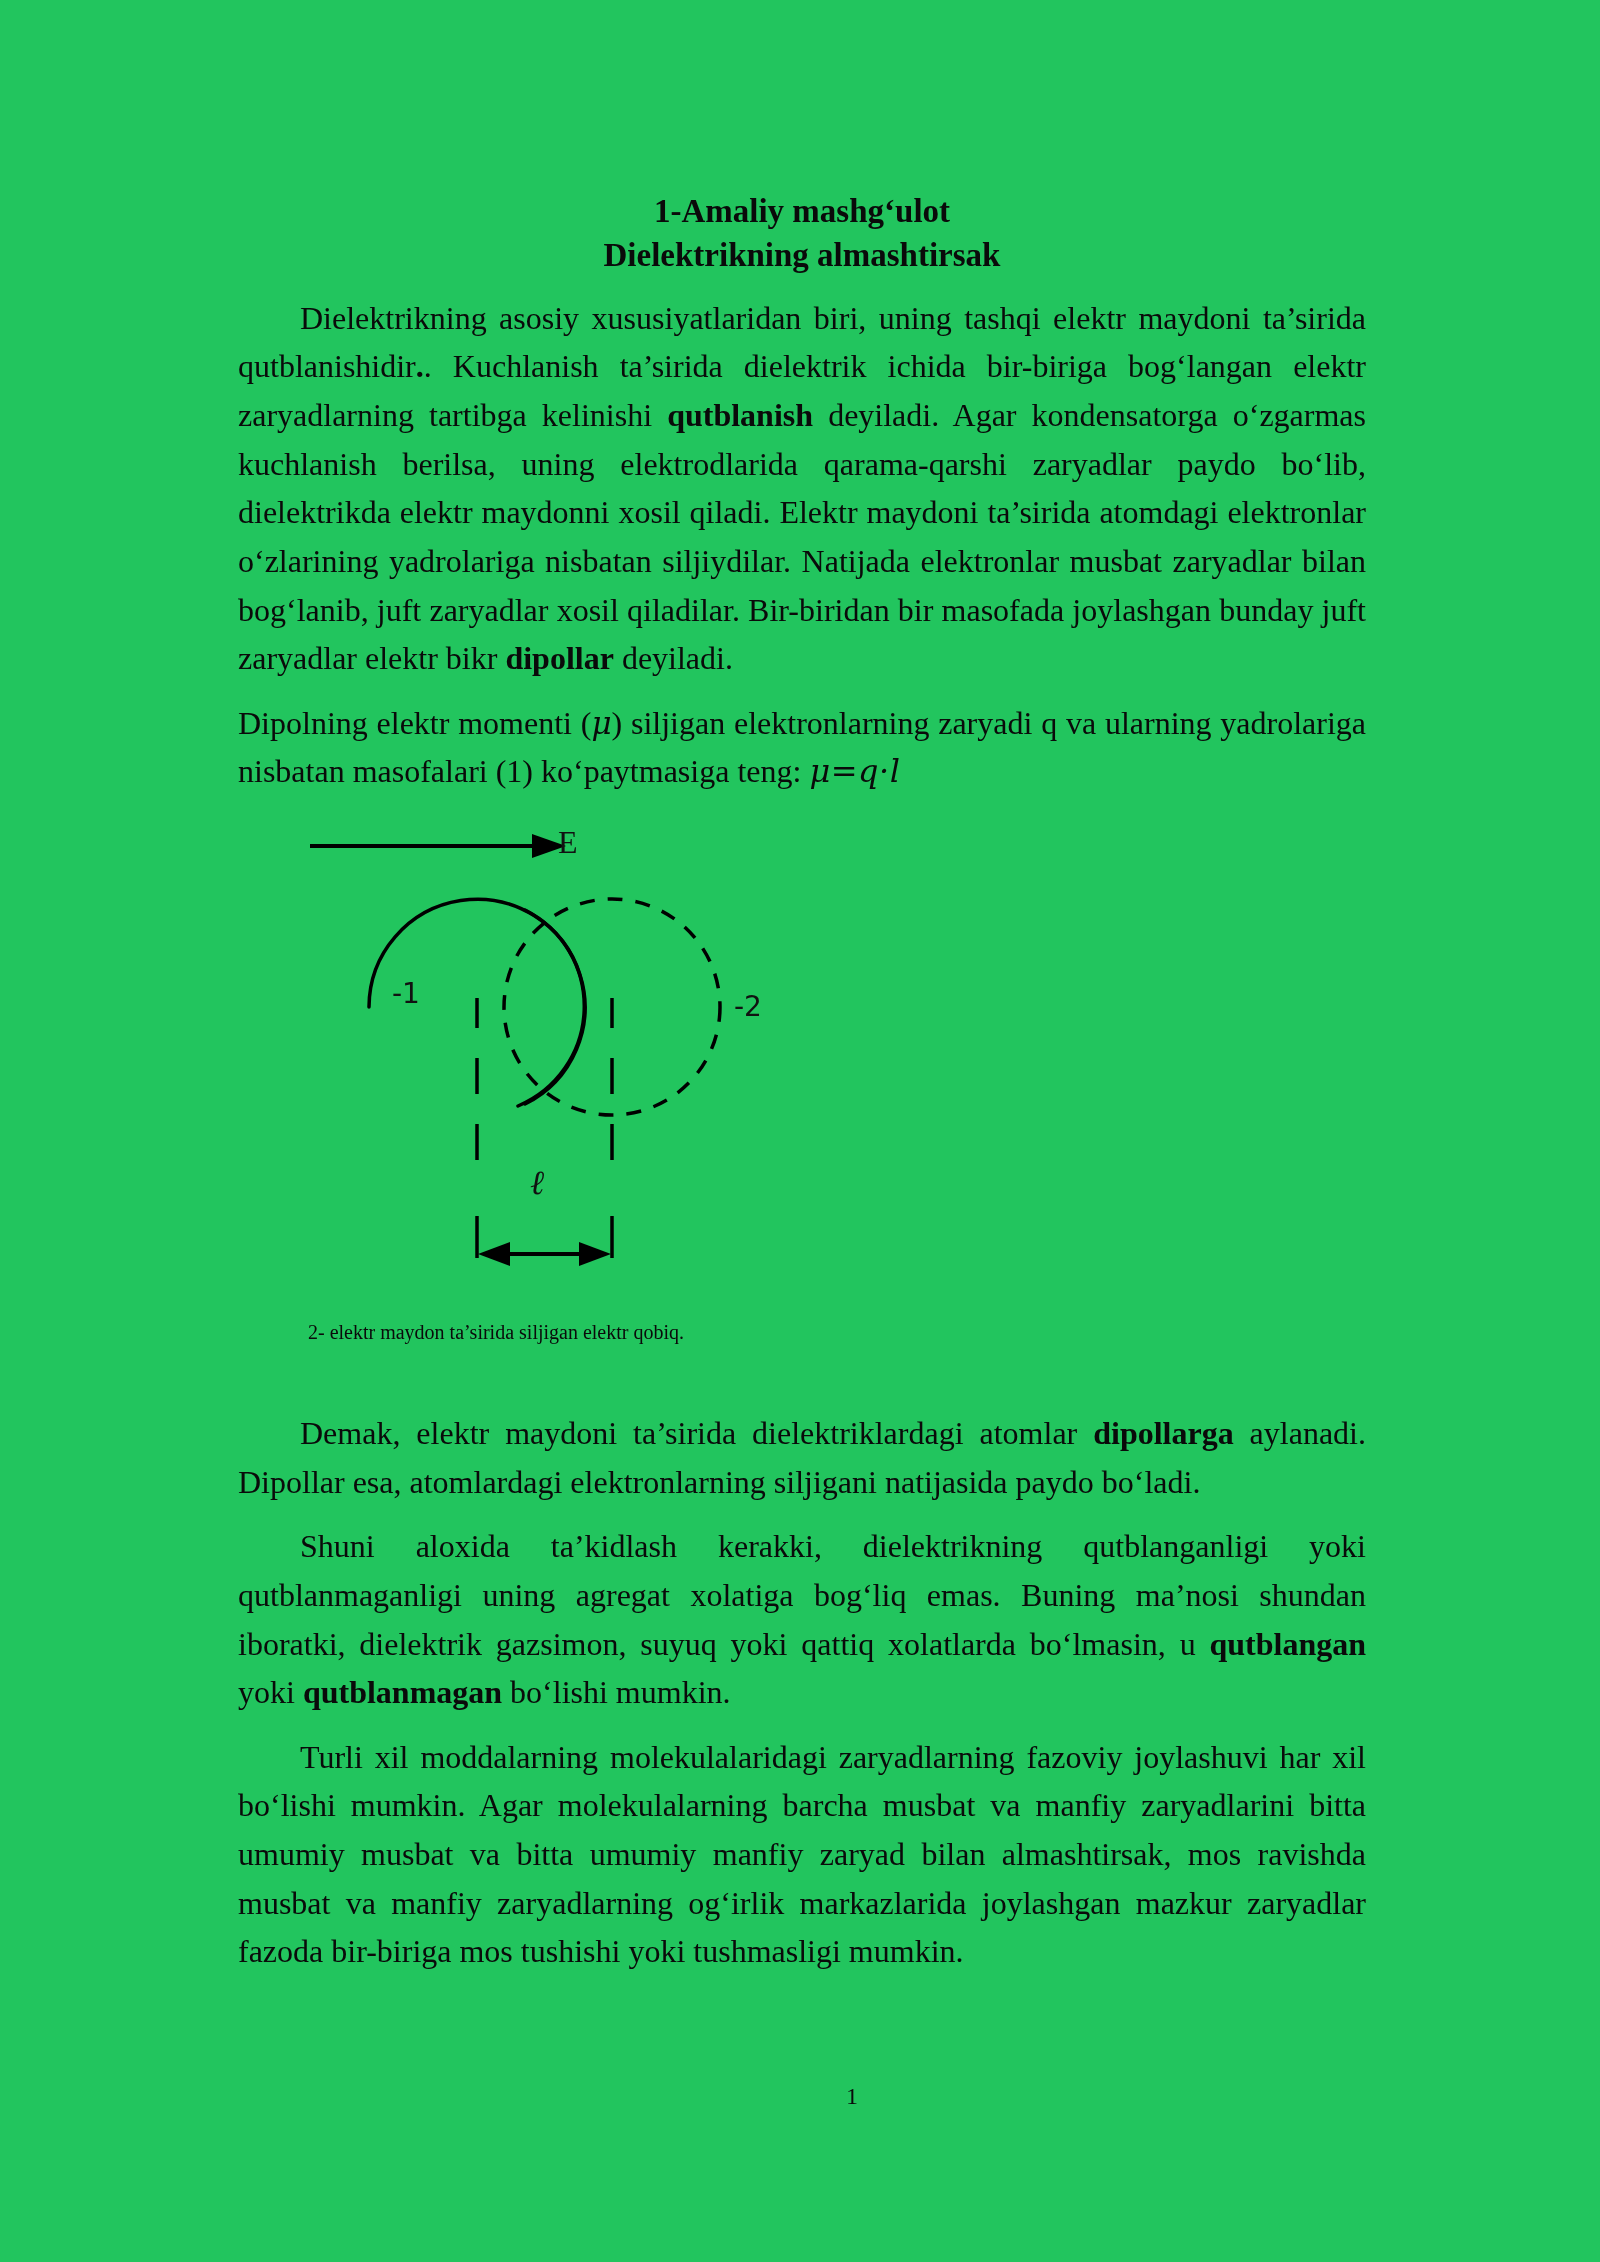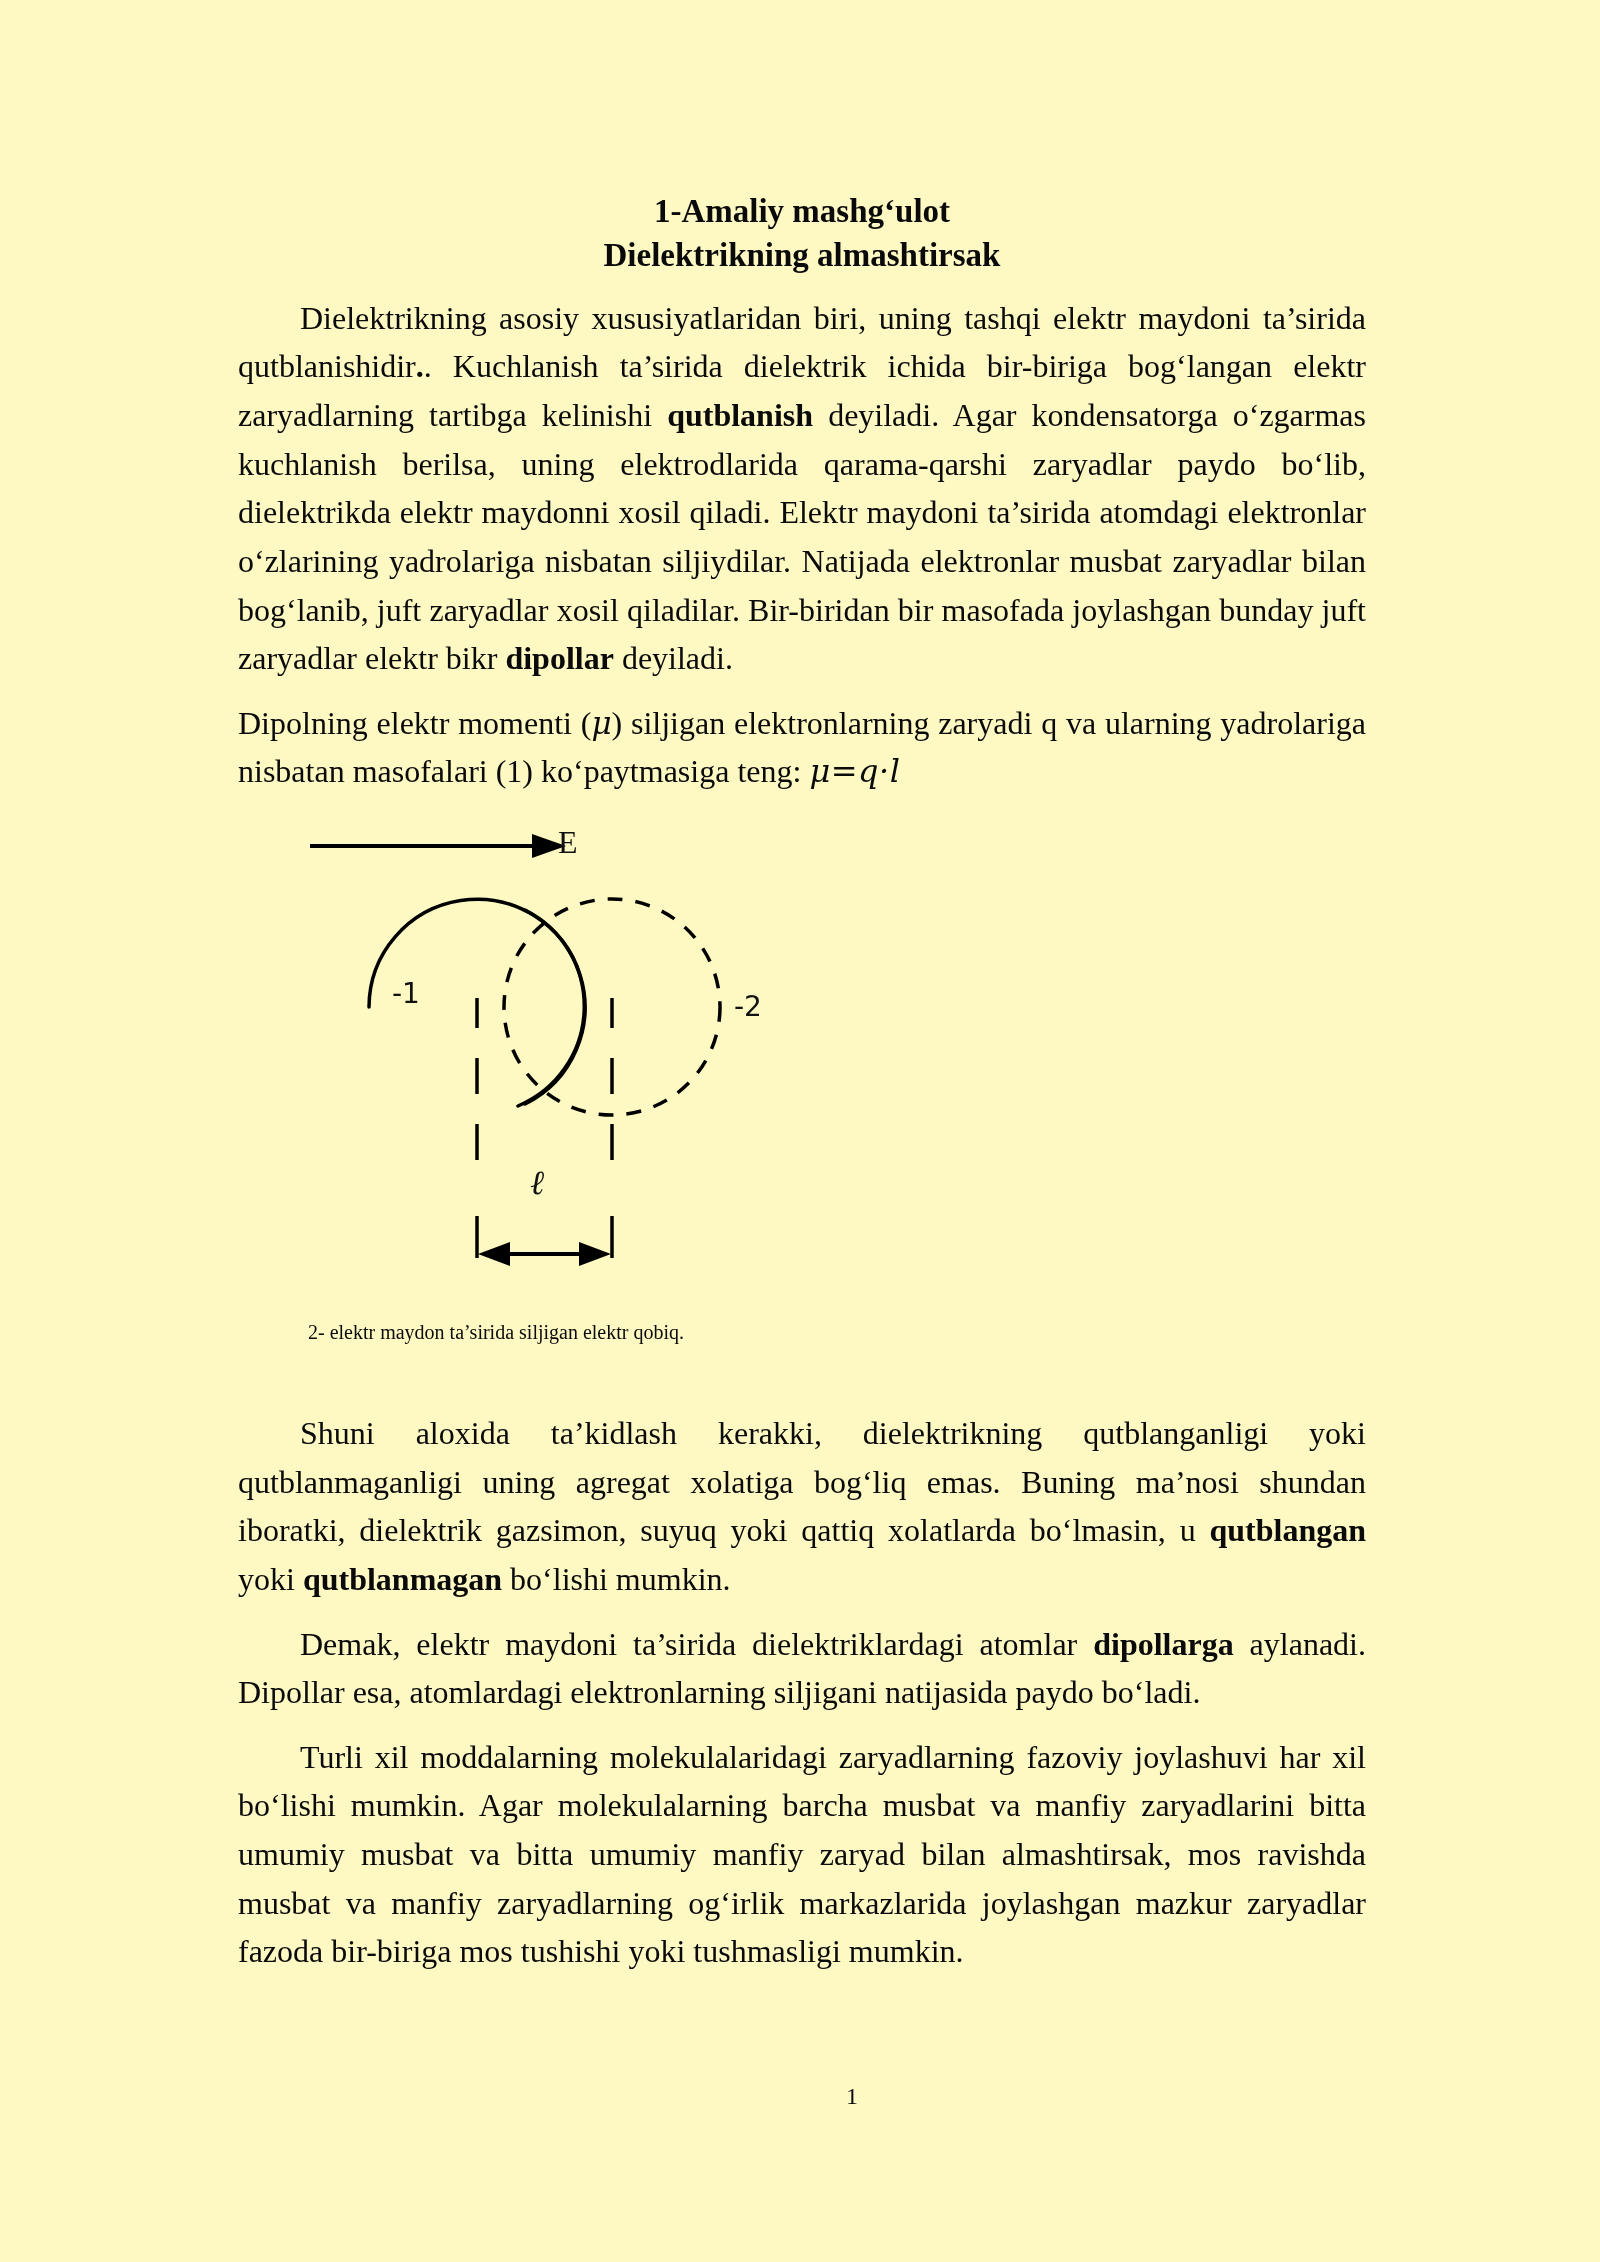--- a/index.html
+++ b/index.html
@@ -4,21 +4,21 @@
 <style>
   html, body {
     margin: 0;
     padding: 0;
     background: #ffffff;
   }
   .page {
     position: relative;
     width: 1600px;
     height: 2262px;
-    background: #fef9c3;
+    background: #22c55e;
     margin: 0 auto;
     overflow: hidden;
     font-family: "Liberation Serif", "DejaVu Serif", serif;
     color: #0a0a0a;
   }
   .content {
     position: absolute;
     left: 222px;
     top: 190px;
     width: 1160px;
@@ -173,23 +173,23 @@
       <span class="fig-label" style="left:170px; top:165px;">-1</span>
       <span class="fig-label" style="left:512px; top:178px;">-2</span>
       <span class="fig-label ell" style="left:308px; top:350px;">ℓ</span>
     </div>
 
 
     <p class="caption2">2- elektr maydon ta’sirida siljigan elektr qobiq.</p>
 
     <div class="gap"></div>
 
+    <p class="body indent"><span>Demak, elektr maydoni ta’sirida dielektriklardagi atomlar </span><b class="strong">dipollarga</b><span> aylanadi. Dipollar esa, atomlardagi elektronlarning siljigani natijasida paydo bo‘ladi.</span></p>
+
     <p class="body indent"><span>Shuni aloxida ta’kidlash kerakki, dielektrikning qutblanganligi yoki qutblanmaganligi uning agregat xolatiga bog‘liq emas. Buning ma’nosi shundan iboratki, dielektrik gazsimon, suyuq yoki  qattiq xolatlarda bo‘lmasin, u </span><b class="strong">qutblangan</b><span> yoki </span><b class="strong">qutblanmagan</b><span> bo‘lishi mumkin.</span></p>
-
-    <p class="body indent"><span>Demak, elektr maydoni ta’sirida dielektriklardagi atomlar </span><b class="strong">dipollarga</b><span> aylanadi. Dipollar esa, atomlardagi elektronlarning siljigani natijasida paydo bo‘ladi.</span></p>
 
     <p class="body indent">Turli xil moddalarning molekulalaridagi zaryadlarning fazoviy joylashuvi har  xil bo‘lishi  mumkin. Agar molekulalarning barcha musbat va manfiy zaryadlarini bitta umumiy musbat va bitta umumiy manfiy zaryad bilan almashtirsak, mos ravishda musbat va manfiy zaryadlarning og‘irlik markazlarida  joylashgan mazkur zaryadlar fazoda bir-biriga mos tushishi yoki tushmasligi mumkin.</p>
 
 
   </div>
 
   <div class="page-number"><span class="pn-inner">1</span></div>
 
 </div>
 

